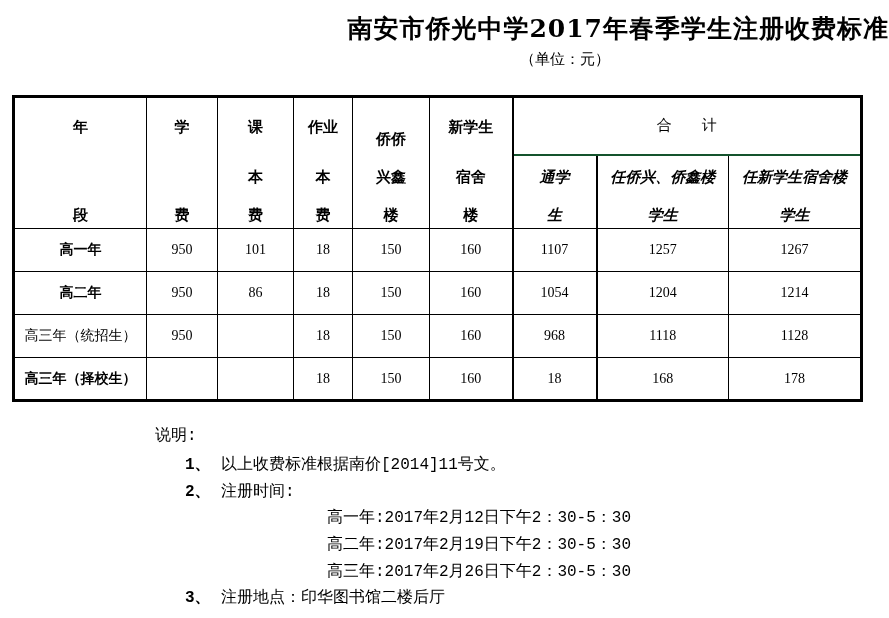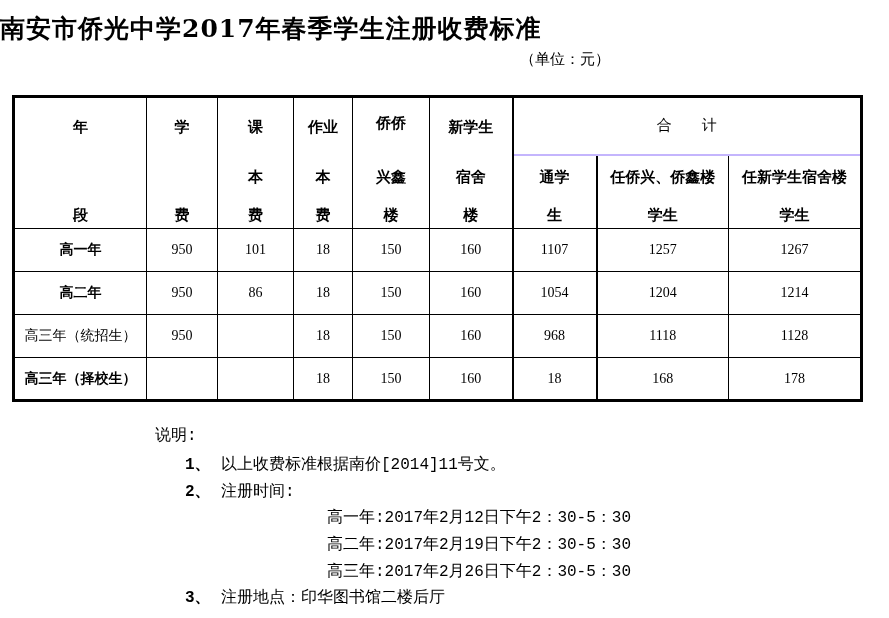--- a/index.html
+++ b/index.html
@@ -1,22 +1,22 @@
 <!DOCTYPE html>
 <html><head>
 <meta charset="utf-8">
 <style>
   html, body { margin:0; padding:0; background:#ffffff; }
   body { width:889px; height:618px; position:relative; overflow:hidden; color:#000; font-family:"DejaVu Sans", sans-serif; }
-  .title { position:absolute; left:0; width:889px; top:12px; text-align:left; font-family:"DejaVu Serif", serif; font-weight:bold; font-size:25px; letter-spacing:1px; }
+  .title { position:absolute; left:0; width:889px; top:12px; text-align:right; font-family:"DejaVu Serif", serif; font-weight:bold; font-size:25px; letter-spacing:1px; }
   .unit { position:absolute; left:520px; top:50px; font-size:15px; }
   table.fees { position:absolute; left:12px; top:95px; border-collapse:collapse; table-layout:fixed; border:3px solid #000; }
   table.fees td { border:1px solid #000; text-align:center; font-size:14px; padding:0; }
   table.fees td.thickL { border-left:2px solid #000; }
-  table.fees tr.thickT td { border-top:2px solid #c4b5fd; }
+  table.fees tr.thickT td { border-top:2px solid #14532d;font-style:italic; }
   .num { font-family:"Liberation Serif", serif; font-size:16px; }
   .hcell { position:relative; height:130px; }
   .hcell span { position:absolute; left:0; right:0; text-align:center; font-weight:bold; font-size:15px; }
   .notes { position:absolute; left:155px; top:425px; font-size:16px; }
   .notes .line { position:absolute; white-space:nowrap;font-family:Liberation Mono, monospace; }
   .b { font-weight:bold; font-family:"DejaVu Serif", serif; }
 </style>
 </head>
 <body>
 
@@ -58,21 +58,21 @@
         </td>
     <td rowspan="2">
           <div class="hcell">
             <span style="top:20px">作业</span>
             <span style="top:70px">本</span>
             <span style="top:108px">费</span>
           </div>
         </td>
     <td rowspan="2">
           <div class="hcell">
-            <span style="top:16px">侨侨</span>
+            <span style="top:32px">侨侨</span>
             <span style="top:70px">兴鑫</span>
             <span style="top:108px">楼</span>
           </div>
         </td>
     <td rowspan="2">
           <div class="hcell">
             <span style="top:20px">新学生</span>
             <span style="top:70px">宿舍</span>
             <span style="top:108px">楼</span>
           </div>

